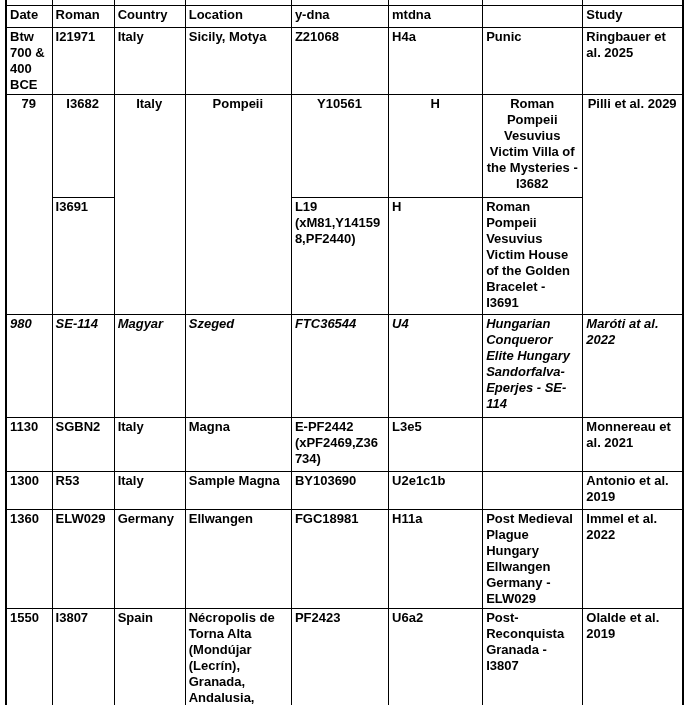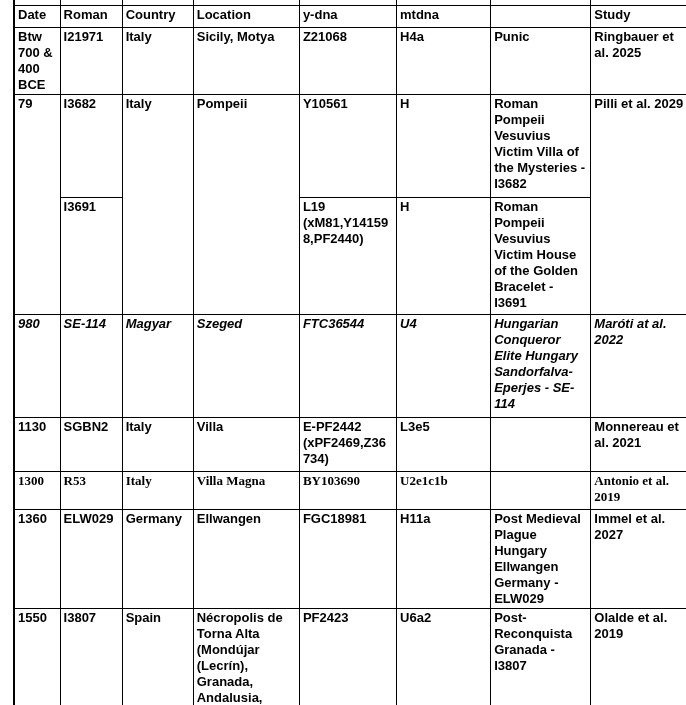--- a/index.html
+++ b/index.html
@@ -7,21 +7,21 @@
     padding:0;
     background:#ffffff;
     width:686px;
     height:705px;
     font-family:"Liberation Sans", sans-serif;
   }
   .crop{
     width:686px;
     height:705px;
     overflow:hidden;
-    padding-left:13px;
+    padding-left:5px;
     box-sizing:border-box;
   }
   table.dna{
     border-collapse:collapse;
     table-layout:fixed;
     width:679px;
     margin-top:-10px;
     border:2px solid #000000;
   }
   table.dna td{
@@ -33,25 +33,25 @@
     font-weight:bold;
     color:#000000;
     overflow-wrap:break-word;
     word-wrap:break-word;
     background:#ffffff;
   }
   
   table.dna tr:nth-child(1){height:14px;}
   table.dna tr:nth-child(2){height:22px;}
   table.dna tr:nth-child(3){height:64px;}
-  table.dna tr:nth-child(4){height:103px;}
+  table.dna tr:nth-child(4){height:103px;text-align:center;}
   table.dna tr:nth-child(5){height:117px;margin-top:17px;}
   table.dna tr:nth-child(6){height:103px;font-style:italic;}
   table.dna tr:nth-child(7){height:54px;margin-left:28px;}
-  table.dna tr:nth-child(8){height:38px;font-family:Liberation Serif, serif;}
+  table.dna tr:nth-child(8){height:38px;}
   table.dna tr:nth-child(9){height:86px;}
   table.dna tr:nth-child(10){height:112px;}
 </style>
 </head>
 <body>
 
 <div class="crop">
   <table class="dna">
     <colgroup>
       <col style="width:46px">
@@ -117,45 +117,45 @@
           <td>Szeged</td>
           <td>FTC36544</td>
           <td>U4</td>
           <td>Hungarian Conqueror Elite Hungary Sandorfalva-Eperjes - SE-114</td>
           <td>Maróti at al. 2022</td>
         </tr>
         <tr>
           <td>1130</td>
           <td>SGBN2</td>
           <td>Italy</td>
-          <td>Villa</td>
+          <td>Magna</td>
           <td>E-PF2442 (xPF2469,Z36734)</td>
           <td>L3e5</td>
           <td></td>
           <td>Monnereau et al. 2021</td>
         </tr>
         <tr>
           <td>1300</td>
           <td>R53</td>
           <td>Italy</td>
-          <td>Villa Magna</td>
+          <td>Sample Magna</td>
           <td>BY103690</td>
           <td>U2e1c1b</td>
           <td></td>
           <td>Antonio et al. 2019</td>
         </tr>
         <tr>
           <td>1360</td>
           <td>ELW029</td>
           <td>Germany</td>
           <td>Ellwangen</td>
           <td>FGC18981</td>
           <td>H11a</td>
           <td>Post Medieval Plague Hungary Ellwangen Germany - ELW029</td>
-          <td>Immel et al. 2027</td>
+          <td>Immel et al. 2022</td>
         </tr>
         <tr>
           <td>1550</td>
           <td>I3807</td>
           <td>Spain</td>
           <td>Nécropolis de Torna Alta (Mondújar (Lecrín), Granada, Andalusia, Spain)</td>
           <td>PF2423</td>
           <td>U6a2</td>
           <td>Post-Reconquista Granada - I3807</td>
           <td>Olalde et al. 2019</td>

